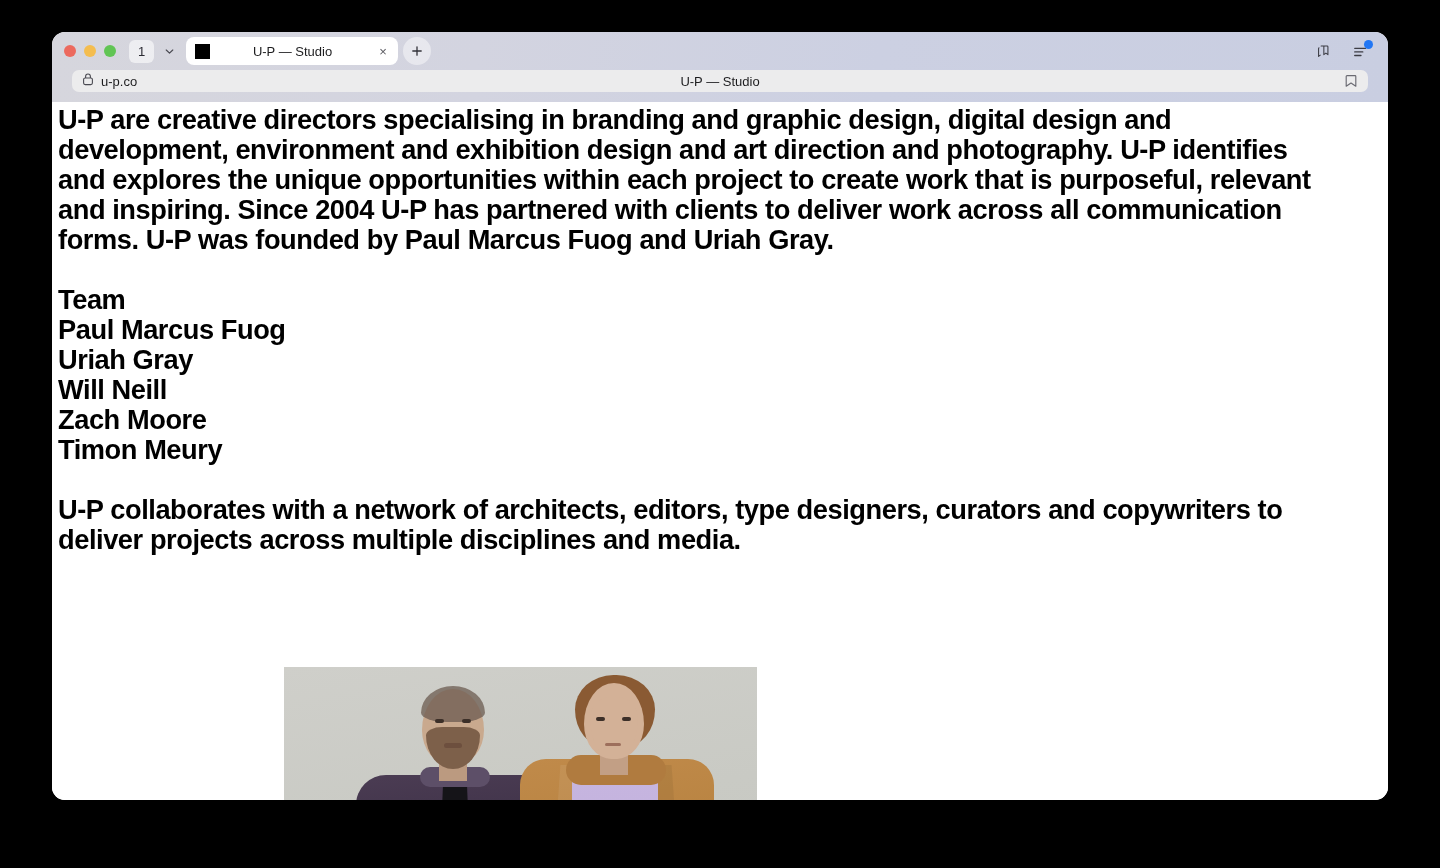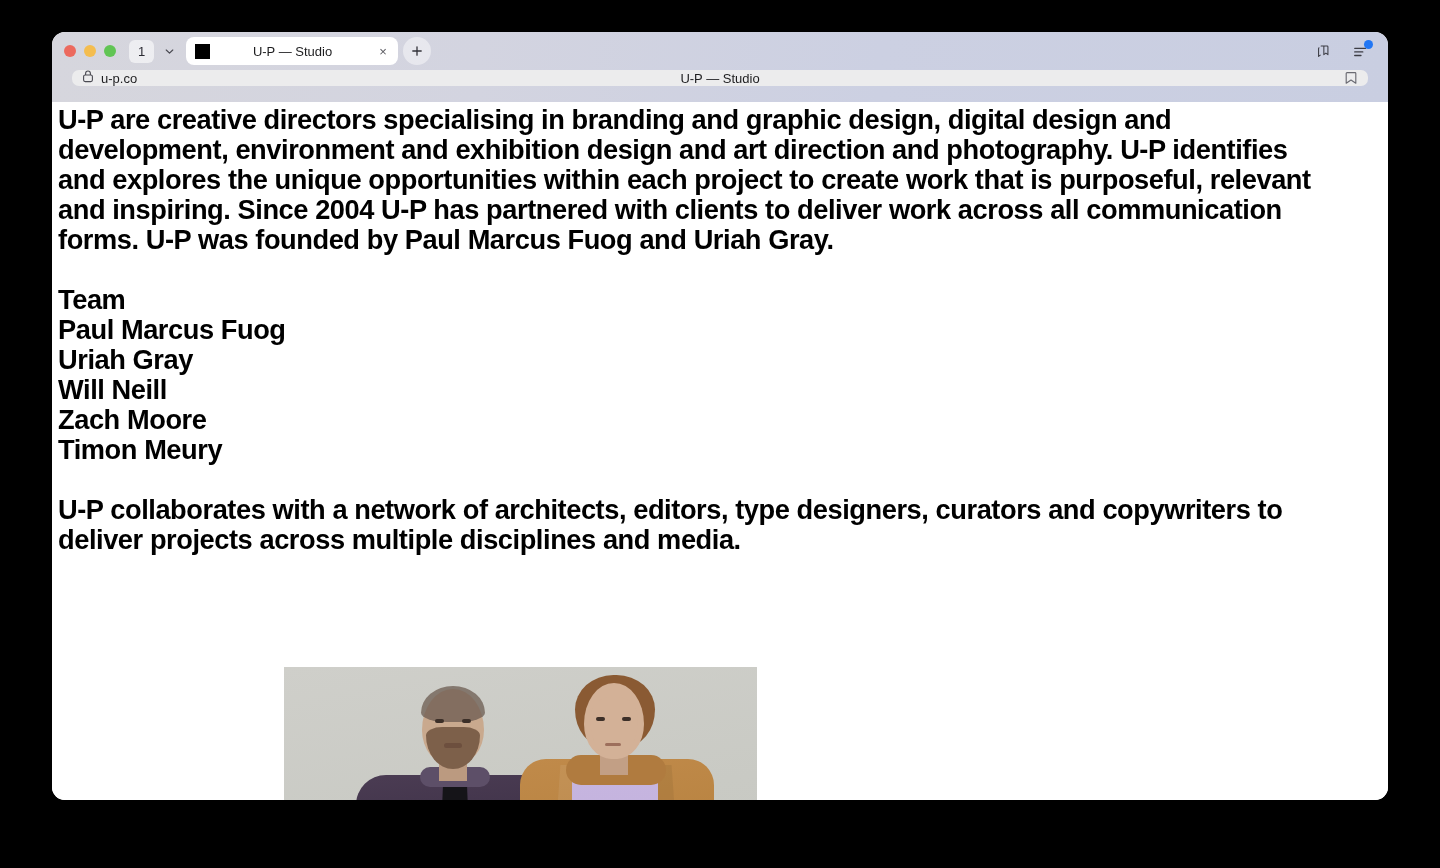--- a/index.html
+++ b/index.html
@@ -111,21 +111,21 @@
   .addressbar-row {
     height: 32px;
     background: linear-gradient(100deg, #d6d6dd 0%, #d3d4e0 32%, #ccd0e2 62%, #c9cee1 100%);
     padding: 0 20px 6px 20px;
     display: flex;
     align-items: flex-start;
   }
   .urlbar {
     position: relative;
     flex: 1 1 auto;
-    height: 16px;
+    height: 22px;
     background: #ececed;
     border-radius: 7px;
     display: flex;
     align-items: center;
     padding: 0 10px;
   }
   .url-left { display: flex; align-items: center; gap: 7px; z-index: 2; }
   .url-host { font-size: 13px; color: #1d1d1f; }
   .url-center {
     position: absolute; left: 0; right: 0; top: 0; bottom: 0;

